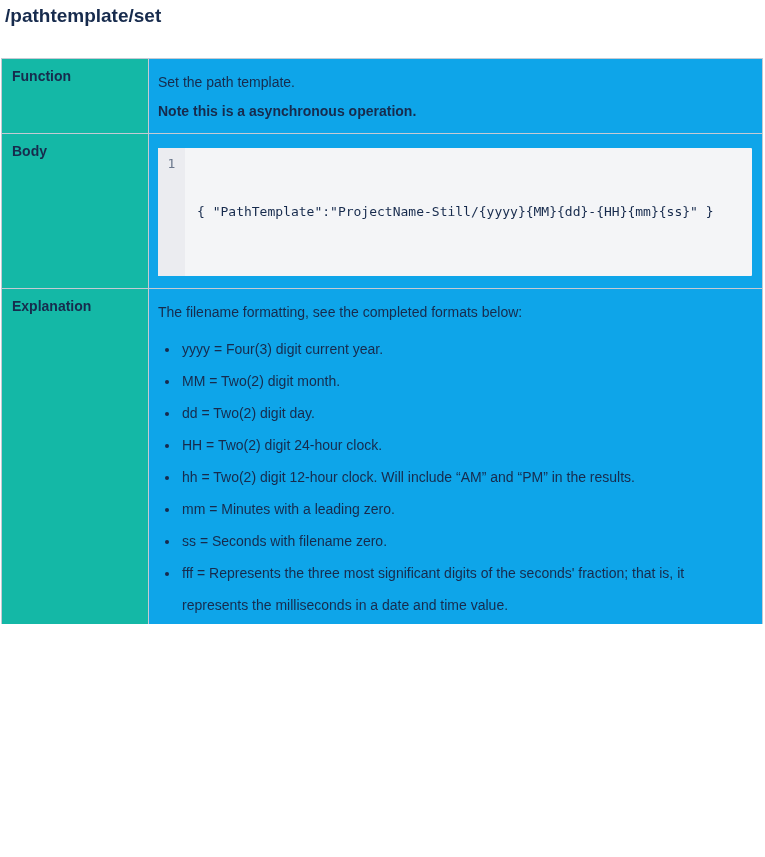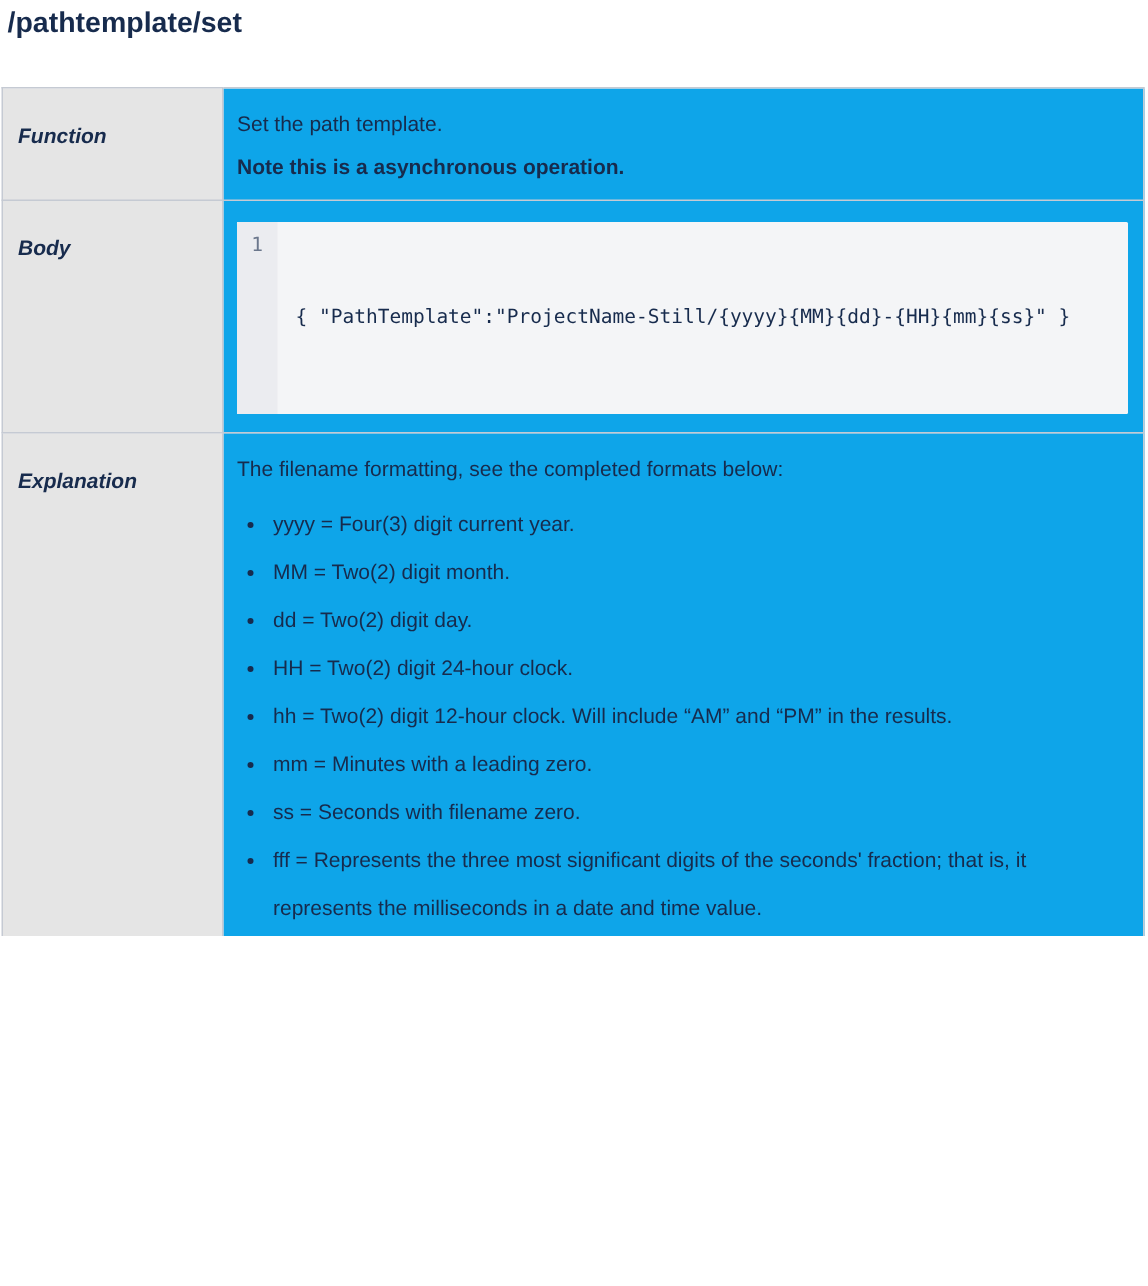--- a/index.html
+++ b/index.html
@@ -30,24 +30,23 @@
     table-layout: fixed;
   }
   td {
     border: 1px solid #c5cad3;
     vertical-align: top;
     font-size: 14px;
     line-height: 20px;
   }
   td.label-cell {
     width: 147px;
-    background: #e5e5e5;
+    background: #14b8a6;
     font-weight: 700;
-    padding: 21px 10px 12px 10px;
-    font-style: italic;
+    padding: 7px 10px 12px 10px;
   }
   td.content-cell {
     background: #0ea5e9;
     padding: 12px 10px 12px 9px;
   }
   .cell-text { margin: 1px 0 0 0; }
   .cell-note { margin: 9px 0 0 0; font-weight: 700; }
   .bullet-list {
     margin: 11px 0 0 0;
     padding-left: 22px;

